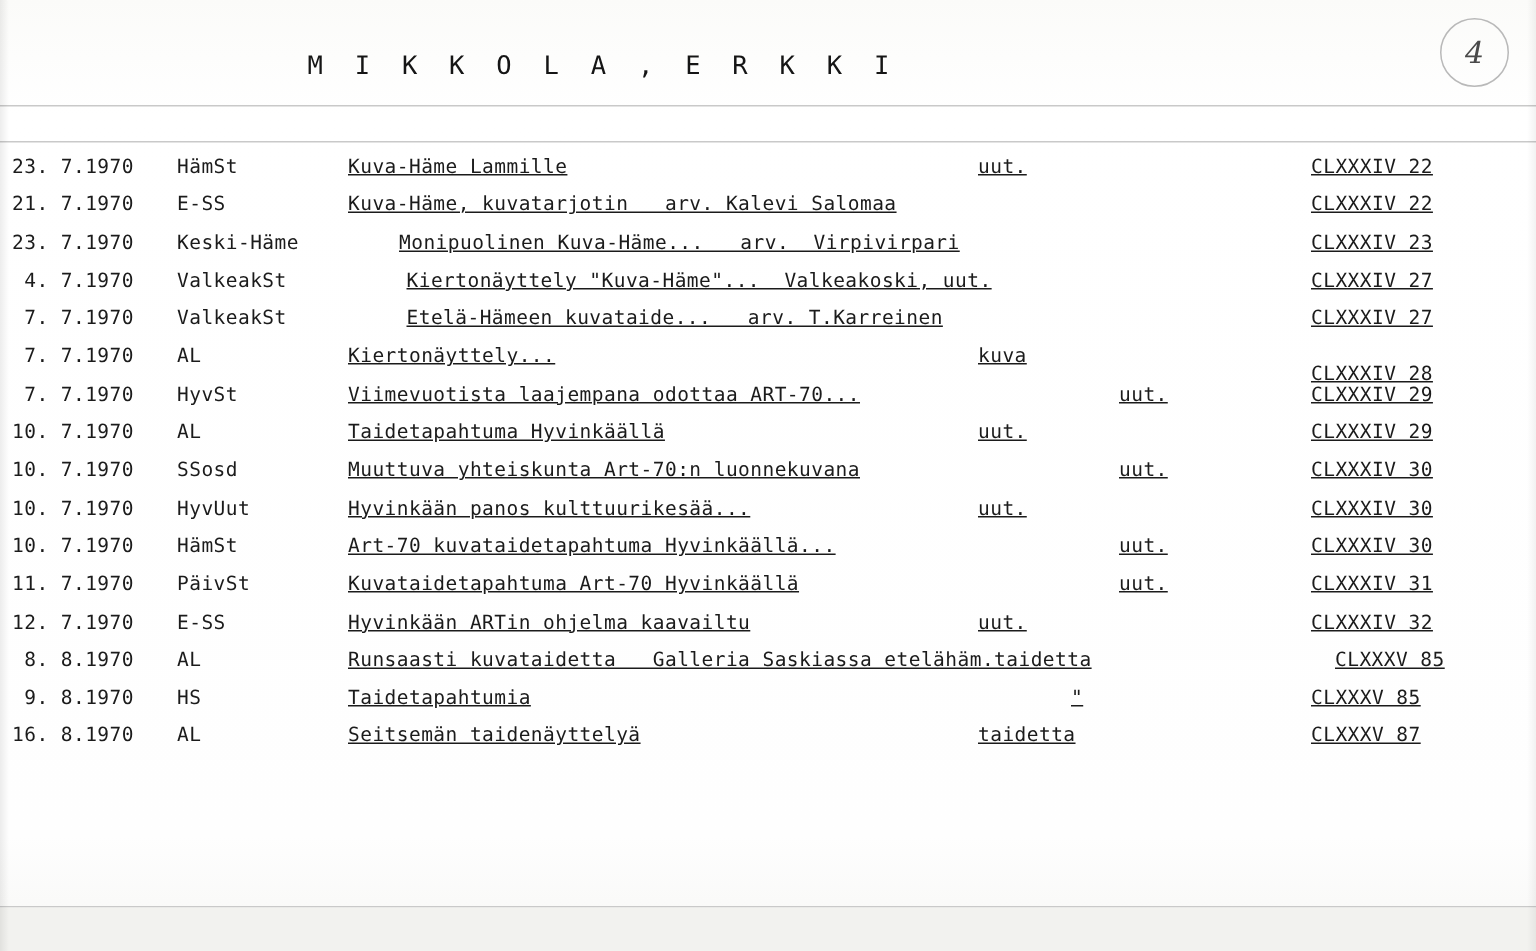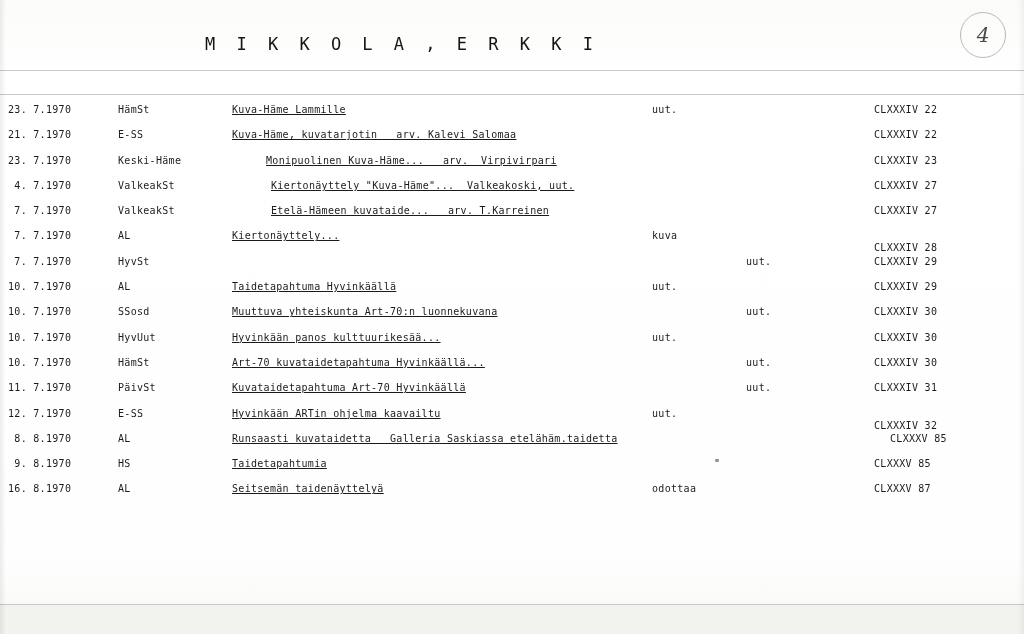--- a/index.html
+++ b/index.html
@@ -79,39 +79,40 @@
     position: absolute;
     left: 0;
     top: 104px;
     right: 0;
   }
 
   .row {
     position: relative;
     height: 25.3px;
     white-space: nowrap;
-    font-size: 10px;
+    font-size: 13px;
     letter-spacing: 0.3px;
     color: #1b1b1b;
   }
 
   .cell {
     position: absolute;
     top: 0;
     white-space: pre;
   }
 
   .c-date   { left: 8px;  width: 86px; }
   .c-src    { left: 118px; }
   .c-title  { left: 232px; text-decoration: underline; }
 
   .right-col {
     position: absolute;
     top: 0;
     white-space: pre;
+    text-decoration: underline;
   }
 
   .footer-strip {
     position: absolute;
     left: 0;
     right: 0;
     top: 605px;
     bottom: 0;
     background: #f2f2ef;
   }
@@ -179,20 +180,21 @@
       <div class="row">
         <span class="cell c-date"> 7. 7.1970</span>
         <span class="cell c-src">AL</span>
         <span class="cell c-title">Kiertonäyttely...</span>
         <span class="right-col" style="left: 652px;">kuva</span>
         <span class="right-col" style="left: 874px; margin-top: 12px;">CLXXXIV 28</span>
       </div>
       <div class="row">
         <span class="cell c-date"> 7. 7.1970</span>
         <span class="cell c-src">HyvSt</span>
+        <span class="cell c-title">Viimevuotista laajempana odottaa ART-70...</span>
         <span class="right-col" style="left: 746px;">uut.</span>
         <span class="right-col" style="left: 874px;">CLXXXIV 29</span>
       </div>
       <div class="row">
         <span class="cell c-date">10. 7.1970</span>
         <span class="cell c-src">AL</span>
         <span class="cell c-title">Taidetapahtuma Hyvinkäällä</span>
         <span class="right-col" style="left: 652px;">uut.</span>
         <span class="right-col" style="left: 874px;">CLXXXIV 29</span>
       </div>
@@ -222,40 +224,40 @@
         <span class="cell c-src">PäivSt</span>
         <span class="cell c-title">Kuvataidetapahtuma Art-70 Hyvinkäällä</span>
         <span class="right-col" style="left: 746px;">uut.</span>
         <span class="right-col" style="left: 874px;">CLXXXIV 31</span>
       </div>
       <div class="row">
         <span class="cell c-date">12. 7.1970</span>
         <span class="cell c-src">E-SS</span>
         <span class="cell c-title">Hyvinkään ARTin ohjelma kaavailtu</span>
         <span class="right-col" style="left: 652px;">uut.</span>
-        <span class="right-col" style="left: 874px; margin-top: 12px;">CLXXXIV 32</span>
+        <span class="right-col" style="left: 874px;">CLXXXIV 32</span>
       </div>
       <div class="row">
         <span class="cell c-date"> 8. 8.1970</span>
         <span class="cell c-src">AL</span>
         <span class="cell c-title">Runsaasti kuvataidetta   Galleria Saskiassa etelähäm.taidetta</span>
         <span class="right-col" style="left: 890px;">CLXXXV 85</span>
       </div>
       <div class="row">
         <span class="cell c-date"> 9. 8.1970</span>
         <span class="cell c-src">HS</span>
         <span class="cell c-title">Taidetapahtumia</span>
         <span class="right-col" style="left: 714px;">"</span>
         <span class="right-col" style="left: 874px;">CLXXXV 85</span>
       </div>
       <div class="row">
         <span class="cell c-date">16. 8.1970</span>
         <span class="cell c-src">AL</span>
         <span class="cell c-title">Seitsemän taidenäyttelyä</span>
-        <span class="right-col" style="left: 652px;">odottaa</span>
+        <span class="right-col" style="left: 652px;">taidetta</span>
         <span class="right-col" style="left: 874px;">CLXXXV 87</span>
       </div>
     </div>
 
   <div class="rule rule-bottom"></div>
   <div class="footer-strip"></div>
 
   <div class="edge-shadow-left"></div>
   <div class="edge-shadow-right"></div>
 </div>

